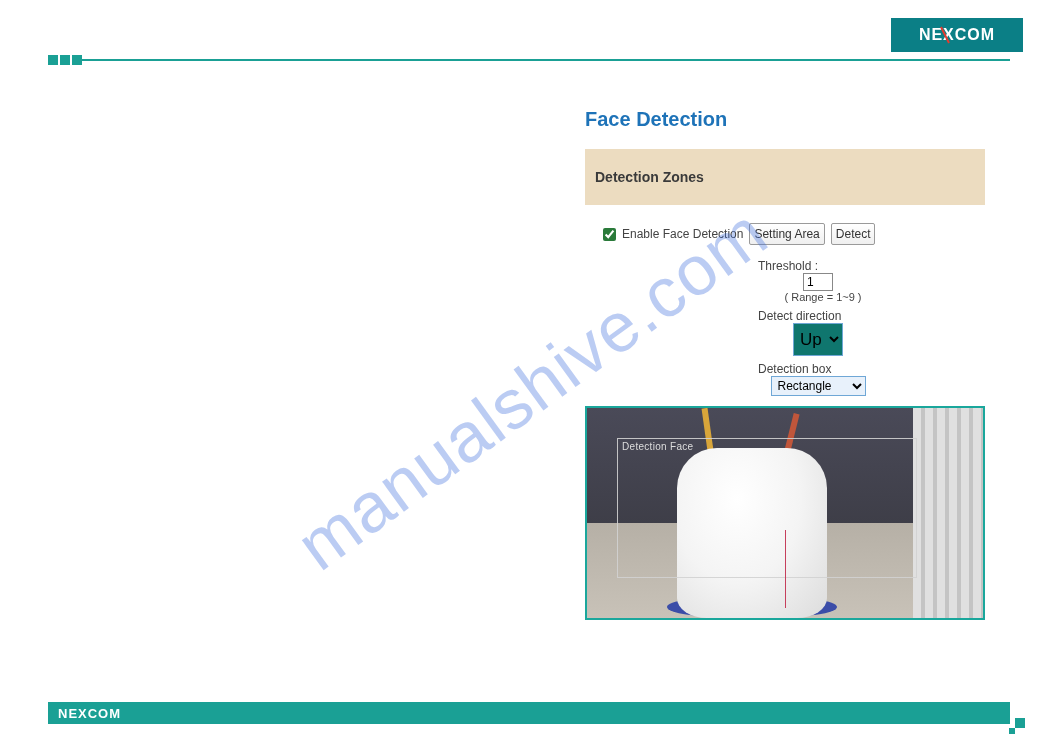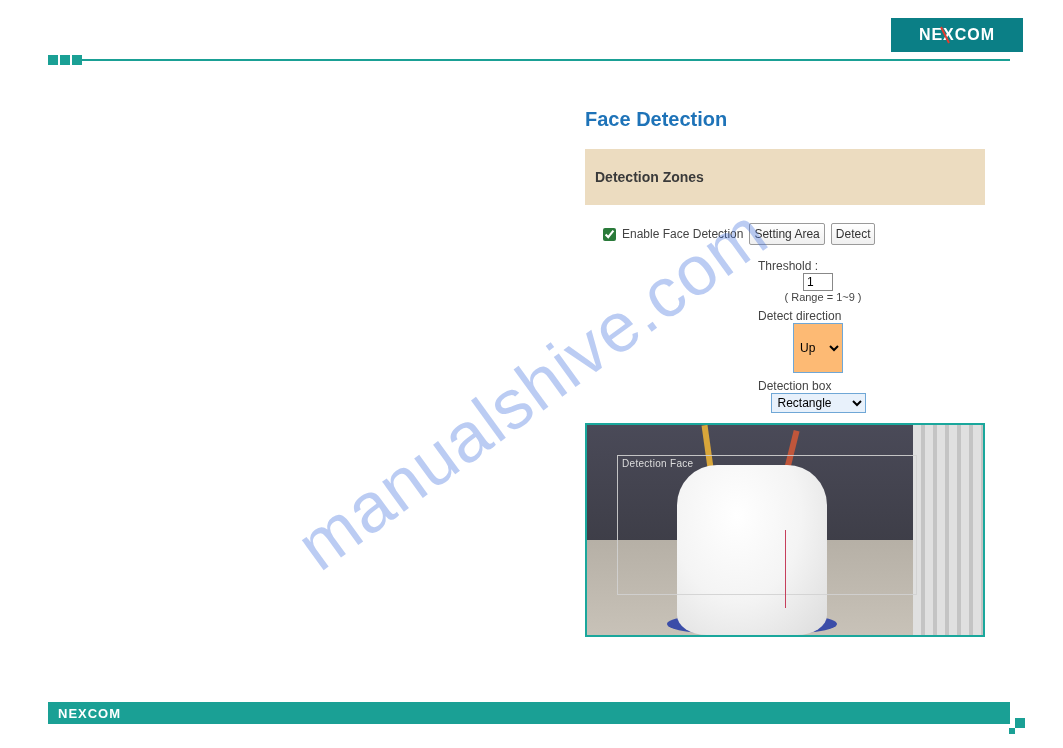--- a/index.html
+++ b/index.html
@@ -111,23 +111,23 @@
     padding: 1px 3px;
     text-align: left;
   }
   .range-hint {
     font-size: 11px;
     color: #444;
     margin-left: 10px;
   }
   .select-sm {
     border: 1px solid #6fa7d6;
-    background: #fdba74;
-    font-size: 12px;
-    padding: 16px 2px;
+    background: #0f766e;
+    font-size: 17px;
+    padding: 5px 2px;
     width: 50px;
   }
   .select-md {
     border: 1px solid #6fa7d6;
     background: #e8f1fb;
     font-size: 12px;
     padding: 1px 2px;
     width: 95px;
   }
   .preview {

